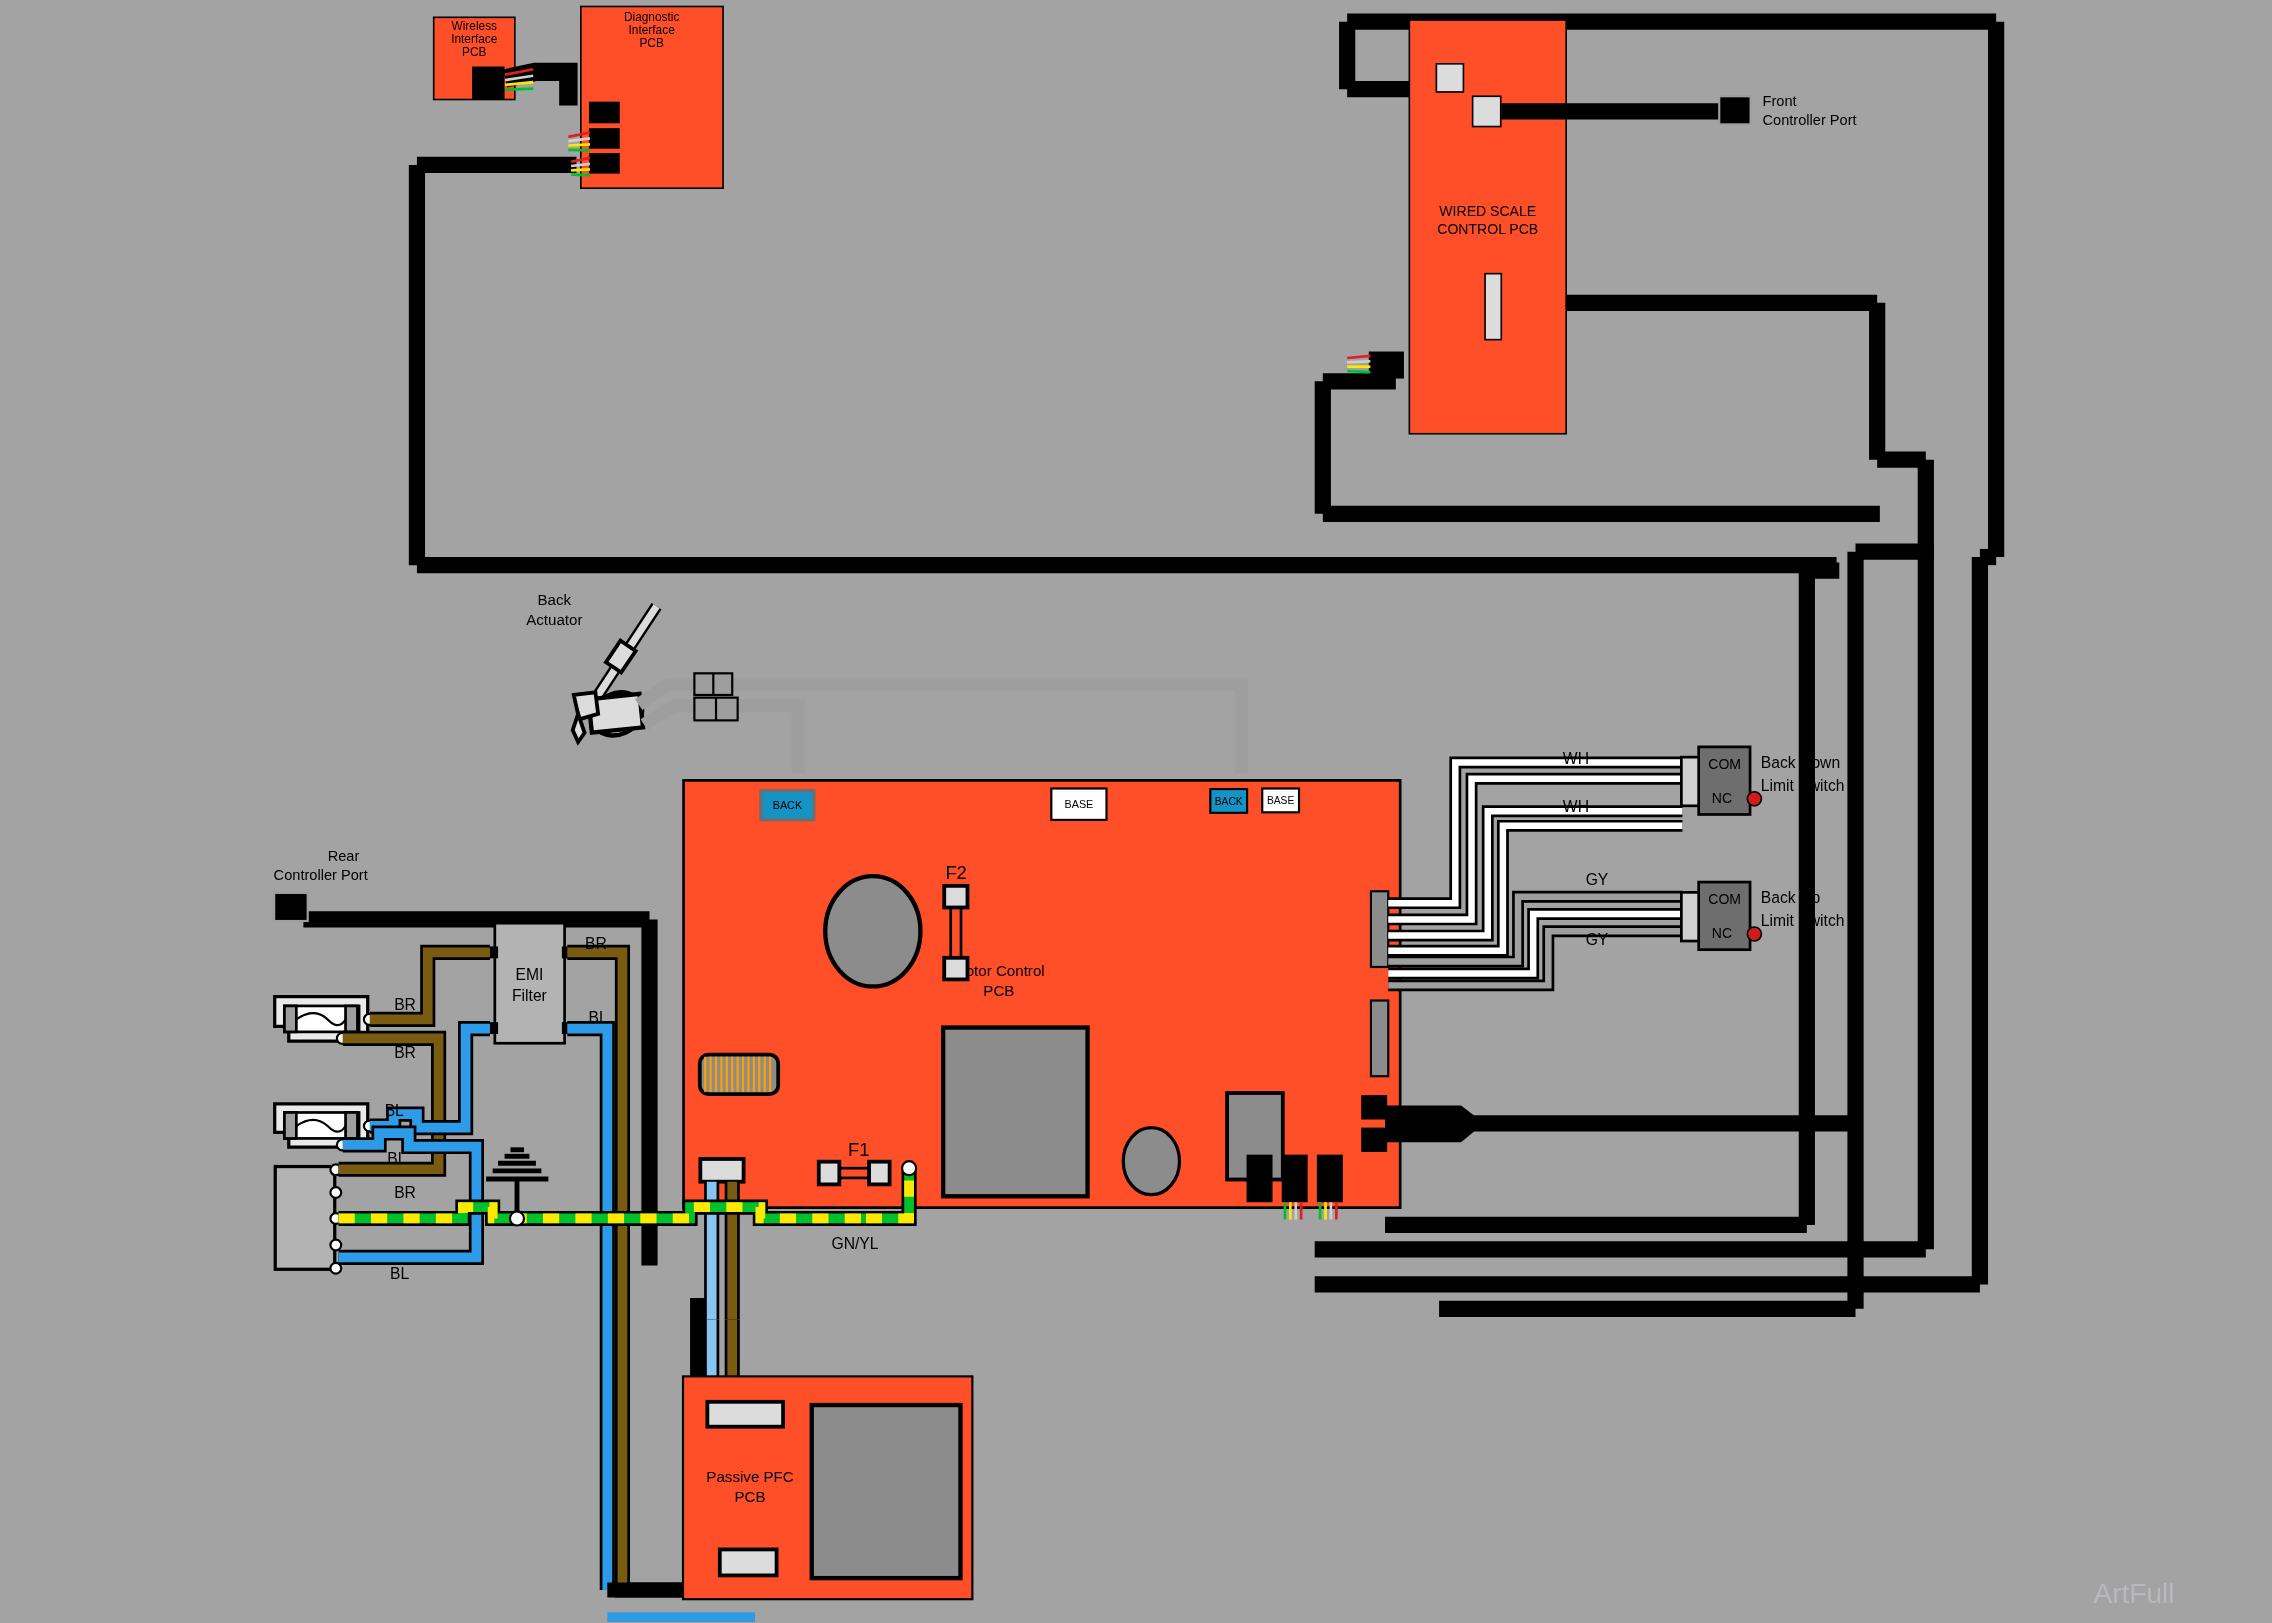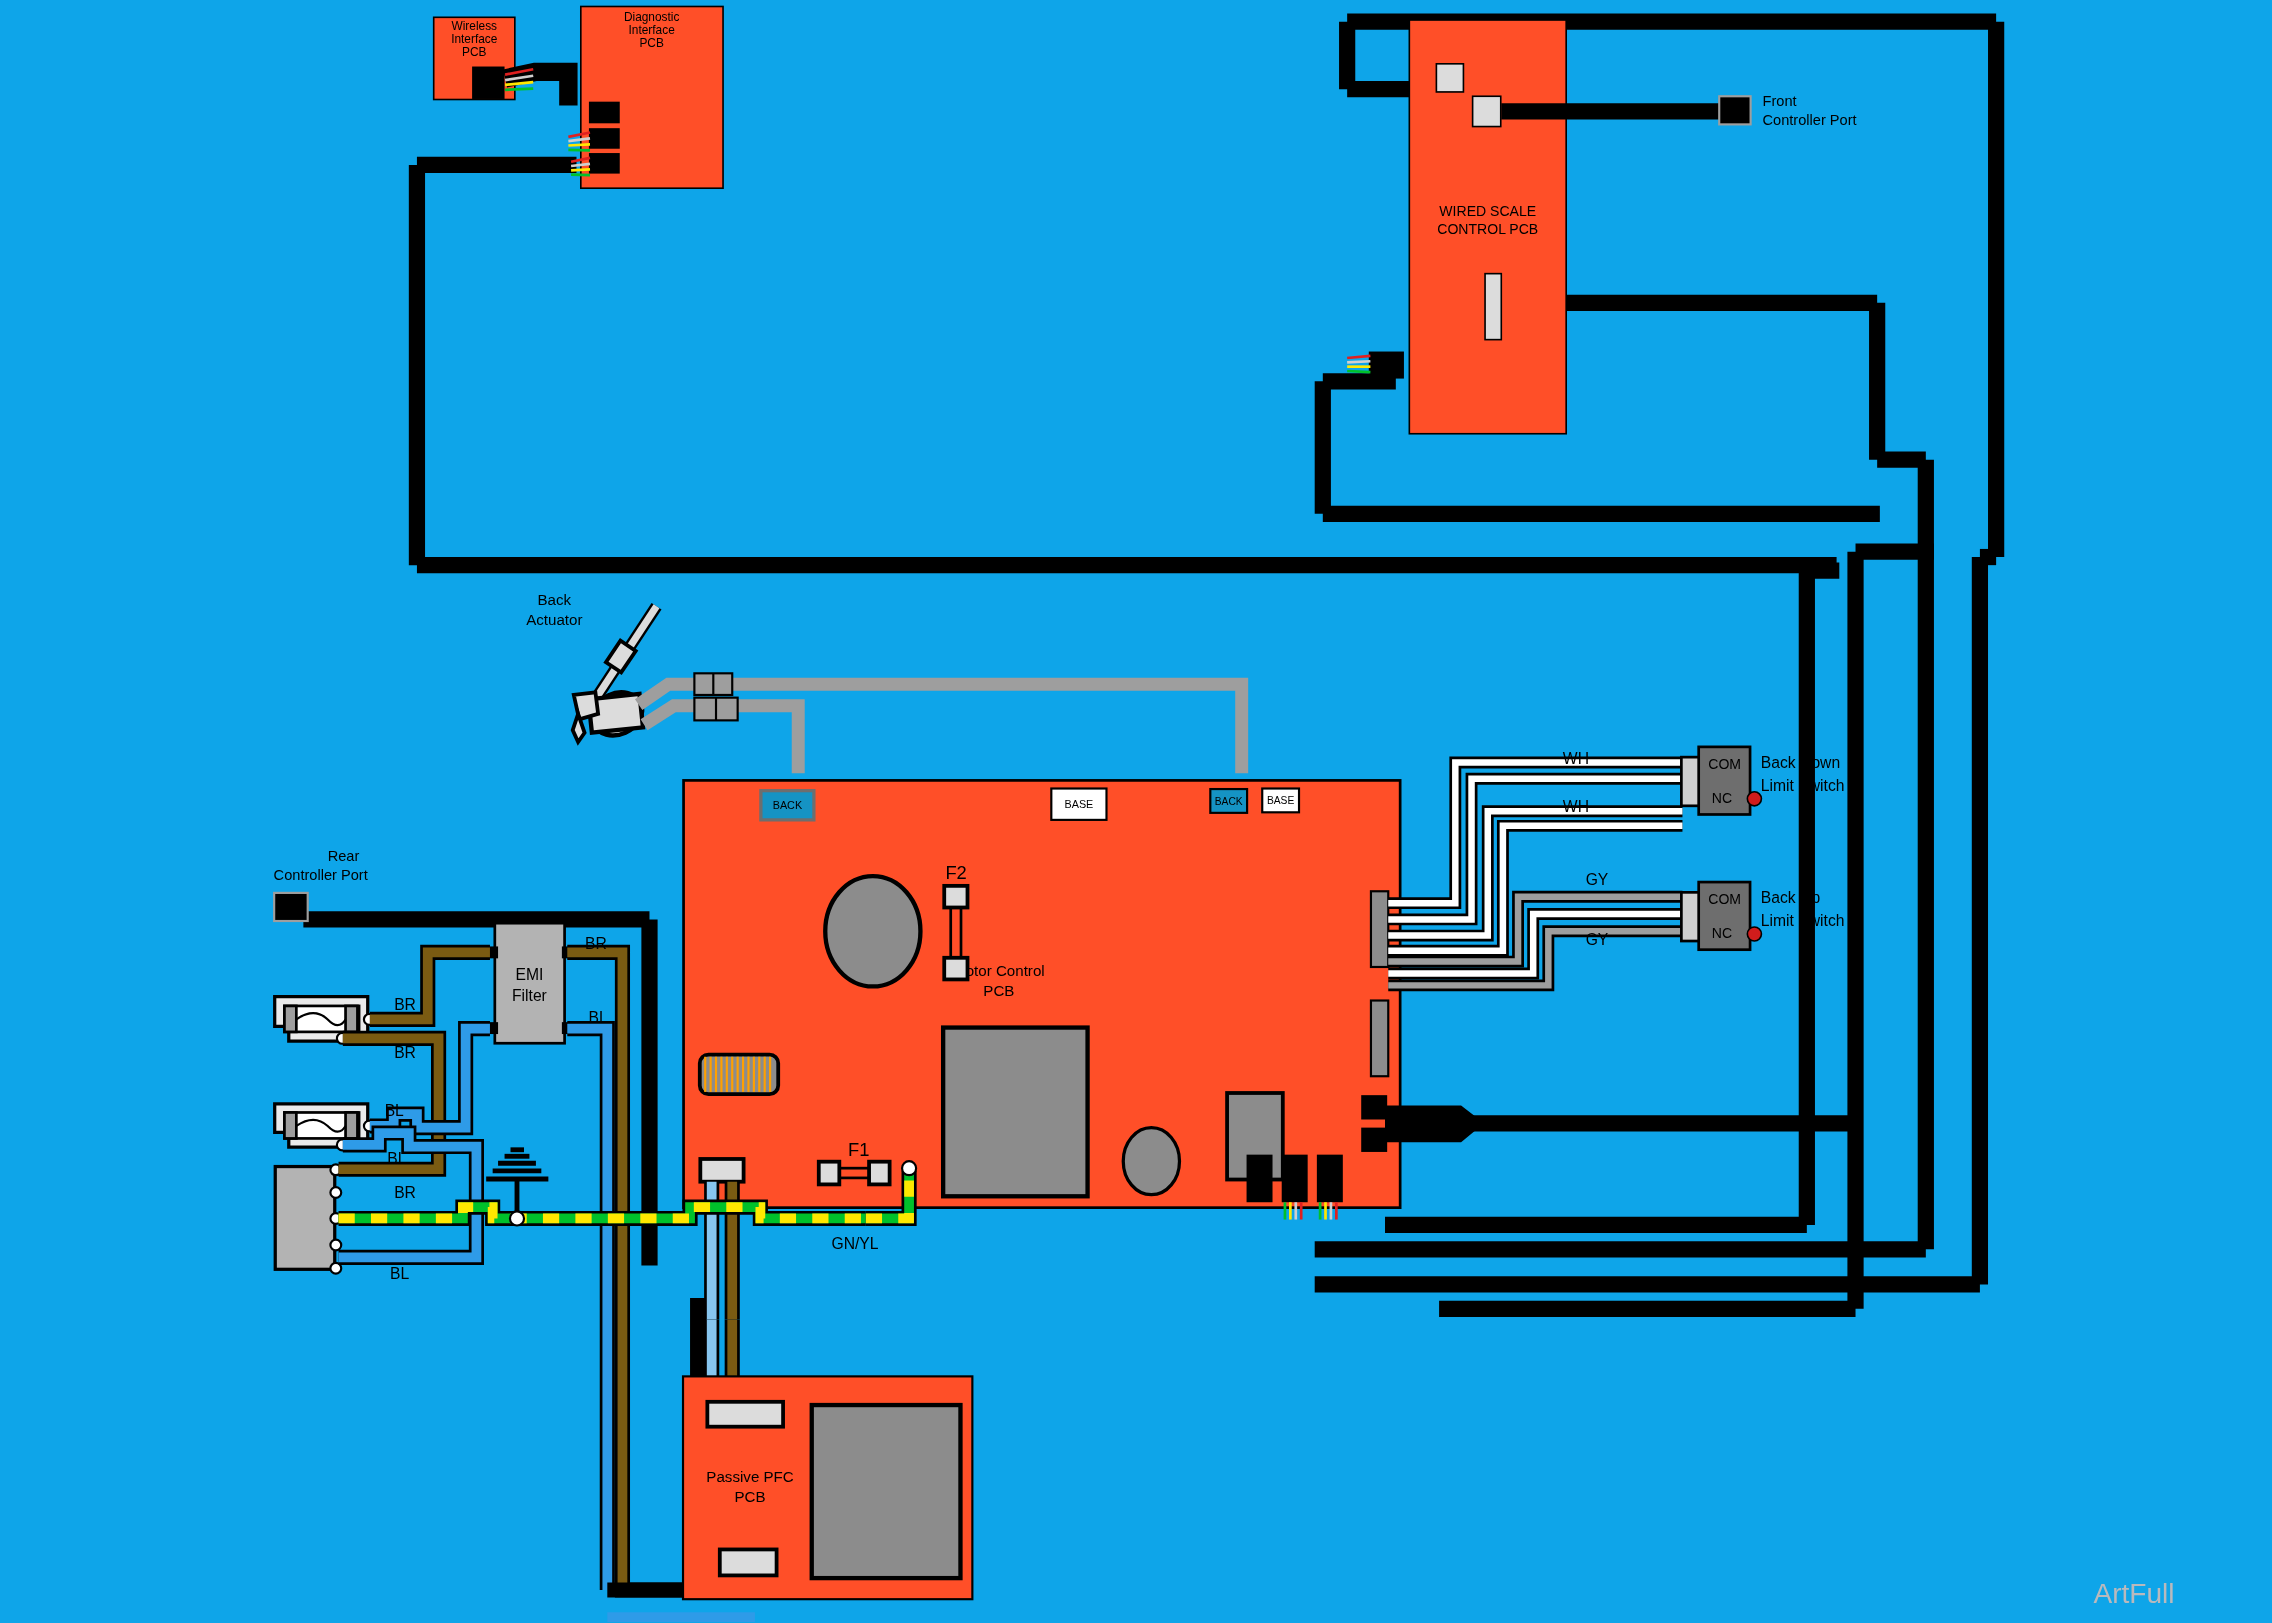--- a/index.html
+++ b/index.html
@@ -1,17 +1,17 @@
 <!DOCTYPE html>
 <html style="font-size:8.7px"><head>
 <meta charset="utf-8">
 <style>
   html,body{margin:0;padding:0;background:#ffffff;}
   body{font-family:"Liberation Sans", sans-serif;}
-  #stage{position:relative;width:2273px;height:1623px;background:#0ea5e9;overflow:hidden;}
+  #stage{position:relative;width:2273px;height:1623px;background:#a3a3a3;overflow:hidden;}
   svg#diagram{position:absolute;left:0;top:0;width:2273px;height:1623px;}
   .lbl{font-family:"Liberation Sans", sans-serif;fill:#000000;}
   .wm{font-family:"Liberation Sans", sans-serif;fill:#b9b9bd;font-size:52px;}
 </style>
 </head>
 <body>
 
 <div id="stage">
 <svg id="diagram" viewBox="0 0 4201 3001" xmlns="http://www.w3.org/2000/svg">
 

